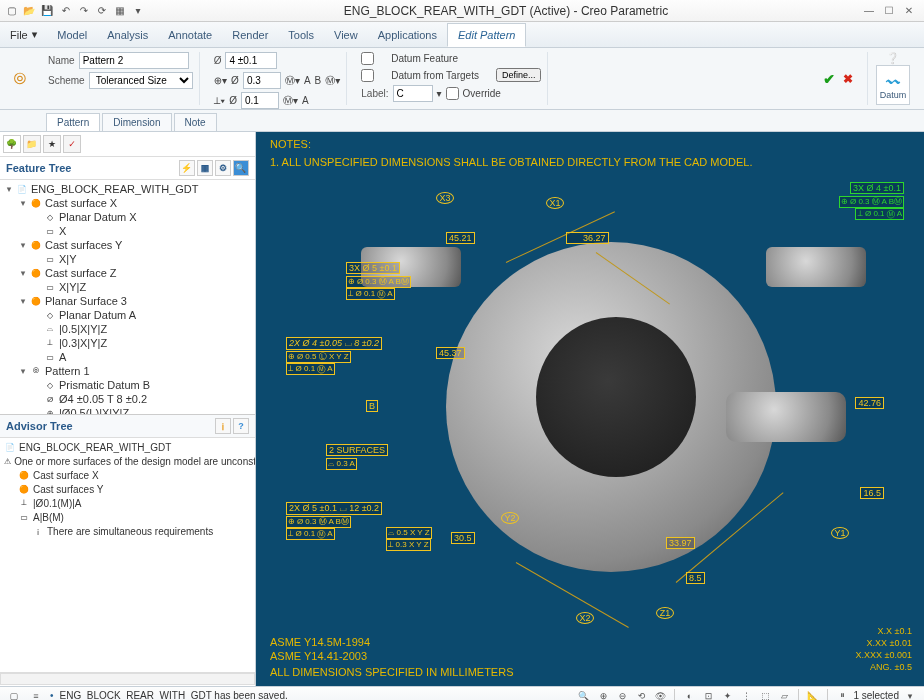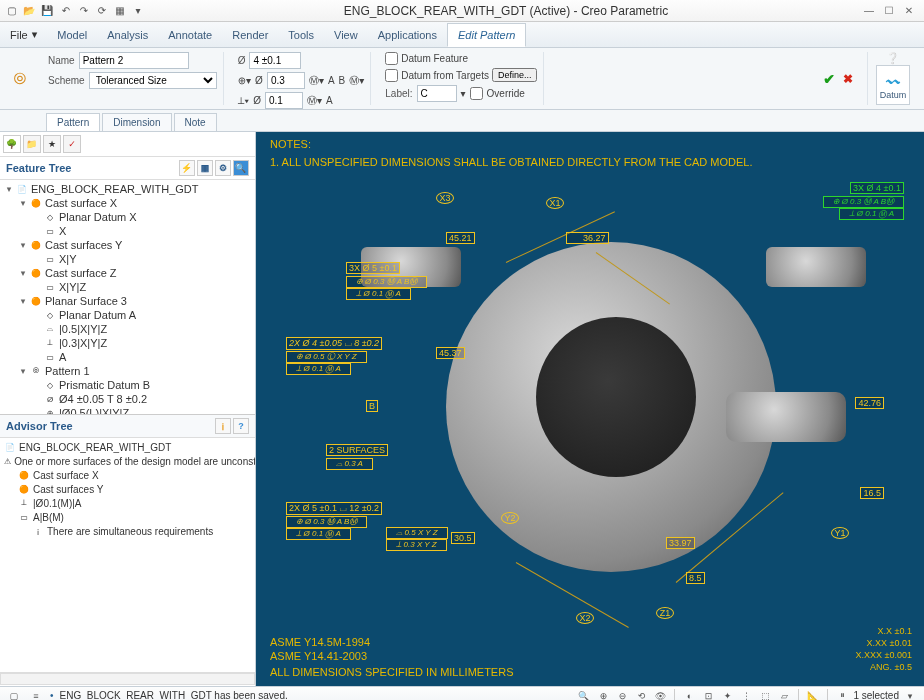--- a/index.html
+++ b/index.html
@@ -13,21 +13,21 @@
 .menubar { height: 26px; display: flex; align-items: center; background: linear-gradient(#f7f9fb,#e8eef3); border-bottom: 1px solid #c7d0d8; }
 .file-menu { padding: 4px 10px; font-size: 11px; cursor: pointer; display:flex;align-items:center;gap:4px; }
 .menutab { padding: 5px 10px; font-size: 11px; color: #3b5a7a; cursor: pointer; }
 .menutab.active { background: #fff; border: 1px solid #c7d0d8; border-bottom-color: #fff; color: #2a6496; font-style: italic; }
 .ribbon { display: flex; background: #f4f7f9; border-bottom: 1px solid #c7d0d8; padding: 4px 6px; height: 62px; gap: 8px; }
 .rb-group { display: flex; flex-direction: column; gap: 3px; padding: 0 6px; border-right: 1px solid #dde4ea; font-size: 10px; color: #444; }
 .rb-row { display: flex; align-items: center; gap: 4px; }
 .rb-row input[type=text] { height: 17px; font-size: 10px; padding: 0 3px; border: 1px solid #b8c4ce; background:#fff; }
 .rb-select { height: 17px; font-size: 10px; border: 1px solid #b8c4ce; background:#fff; padding:0 2px;}
 .rb-label { color: #555; }
-.ck { display:flex; align-items:center; gap:3px; }
+.ck { display:flex; align-items:center; gap:17px; }
 .subtabs { height: 22px; display: flex; align-items: flex-end; padding-left: 46px; border-bottom: 1px solid #c7d0d8; background:#f4f7f9; }
 .subtab { padding: 3px 10px; border: 1px solid #c7d0d8; border-bottom: none; margin-right: 2px; background:#f7f9fb; color:#3b5a7a; font-size:10px; }
 .subtab.active { background:#fff; }
 .main { display: flex; height: 554px; }
 .sidebar { width: 256px; border-right: 1px solid #c7d0d8; display: flex; flex-direction: column; background:#fff; overflow:hidden;}
 .side-tabs { display: flex; gap: 2px; padding: 3px; border-bottom: 1px solid #ddd; }
 .side-tab { width: 18px; height: 18px; border: 1px solid #ccc; display:flex;align-items:center;justify-content:center;font-size:9px; background:#f5f5f5;}
 .side-tab.active { background:#fff; }
 .tree-header { display:flex; align-items:center; justify-content:space-between; padding: 3px 6px; font-weight: bold; color:#2a5a8a; border-bottom:1px solid #ddd;}
 .tree-hdr-icons { display:flex; gap:2px; }
@@ -35,21 +35,21 @@
 .tree { flex: 1; overflow: auto; padding: 2px 0; font-size: 11px; }
 .tree-item { display: flex; align-items: center; padding: 1px 4px; white-space: nowrap; cursor: pointer; }
 .tree-item .ind { display:inline-block; }
 .tree-icon { width:12px; height:12px; margin-right:3px; display:inline-flex;align-items:center;justify-content:center;font-size:8px; }
 .toggle { width:10px; text-align:center; color:#666; font-size:9px; margin-right:2px;}
 .advisor-header { display:flex; align-items:center; justify-content:space-between; padding:3px 6px; border-top:1px solid #ccc; border-bottom:1px solid #ddd; font-weight:bold; color:#2a5a8a; background:#f7f9fb;}
 .advisor { height: 115px; overflow:hidden; font-size:10px; }
 .viewport { flex: 1; background: #0c4a6e; position: relative; overflow:hidden; }
 .vp-note { position:absolute; color:#e6b800; font-size:11px; }
 .vp-dim { position:absolute; color:#f0c420; font-size:9px; border:1px solid #f0c420; padding:0 2px; background:rgba(0,0,0,0.2);}
-.vp-fcf { position:absolute; color:#f0c420; font-size:8px; border:1px solid #f0c420; padding:0 9px; background:rgba(0,0,0,0.2); line-height:10px;font-style:italic;}
+.vp-fcf { position:absolute; color:#f0c420; font-size:8px; border:1px solid #f0c420; padding:0 1px; background:rgba(0,0,0,0.2); line-height:10px;}
 .vp-green { color:#2dd62d !important; border-color:#2dd62d !important;text-align:center; }
 .vp-mark { position:absolute; color:#f0c420; font-size:9px; border:1px solid #f0c420; padding:0 2px; }
 .part-shape { position:absolute; background: radial-gradient(circle at 40% 35%, #d8d8d8, #8a8a8a 70%, #555); }
 .statusbar { height: 18px; border-top:1px solid #c7d0d8; display:flex; align-items:center; padding:0 6px; font-size:10px; background:linear-gradient(#fdfdfd,#f2f5f8); justify-content:space-between;}
 .sb-icons { display:flex; gap:3px; align-items:center;}
 .sb-icon { width:16px; height:14px; display:flex;align-items:center;justify-content:center;font-size:9px;color:#555;border:1px solid transparent;}
 .sep { width:1px; height:14px; background:#ccc; margin:0 3px;}
 .green-check { color:#1a9e1a; font-weight:bold; font-size:14px;}
 .red-x { color:#d6281a; font-weight:bold; font-size:12px;}
 .datum-icon { width:34px; height:40px; display:flex;flex-direction:column;align-items:center;justify-content:center;border:1px solid #c7d0d8;background:#fff;font-size:9px;color:#3b5a7a;}
@@ -96,21 +96,21 @@
   <div style="width:28px;display:flex;align-items:center;justify-content:center;">
       <span style="color:#d68a1a;font-size:16px;">⦾</span>
     </div>
   <div class="rb-group">
     <div class="rb-row">
         <span class="rb-label">Name</span> 
         <input type="text" style="width: 110px;" value="Pattern 2">
       </div>
     <div class="rb-row">
         <span class="rb-label">Scheme</span> 
-        <select class="rb-select" style="width:128px"><option>Toleranced Size</option></select>
+        <select class="rb-select" style="width:104px"><option>Toleranced Size</option></select>
       </div>
   </div>
   <div class="rb-group">
     <div class="rb-row">
         <span class="rb-label">Ø</span> 
         <input type="text" style="width: 52px;" value="4 ±0.1">
       </div>
     <div class="rb-row">
         <span>⊕▾</span> 
         <span>Ø</span>

